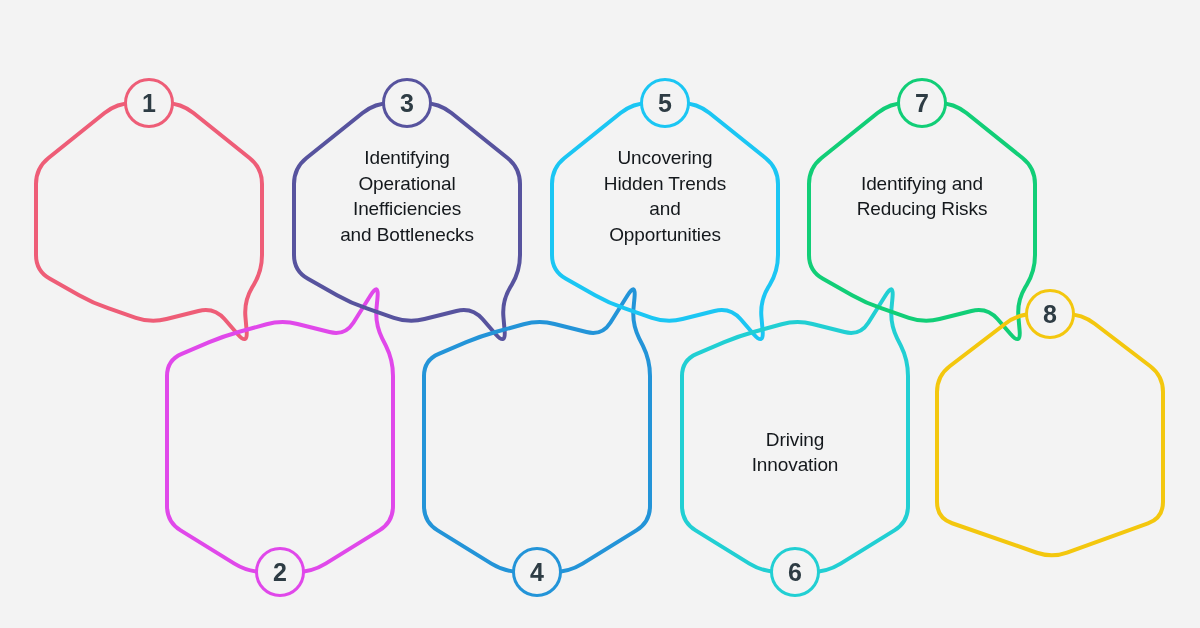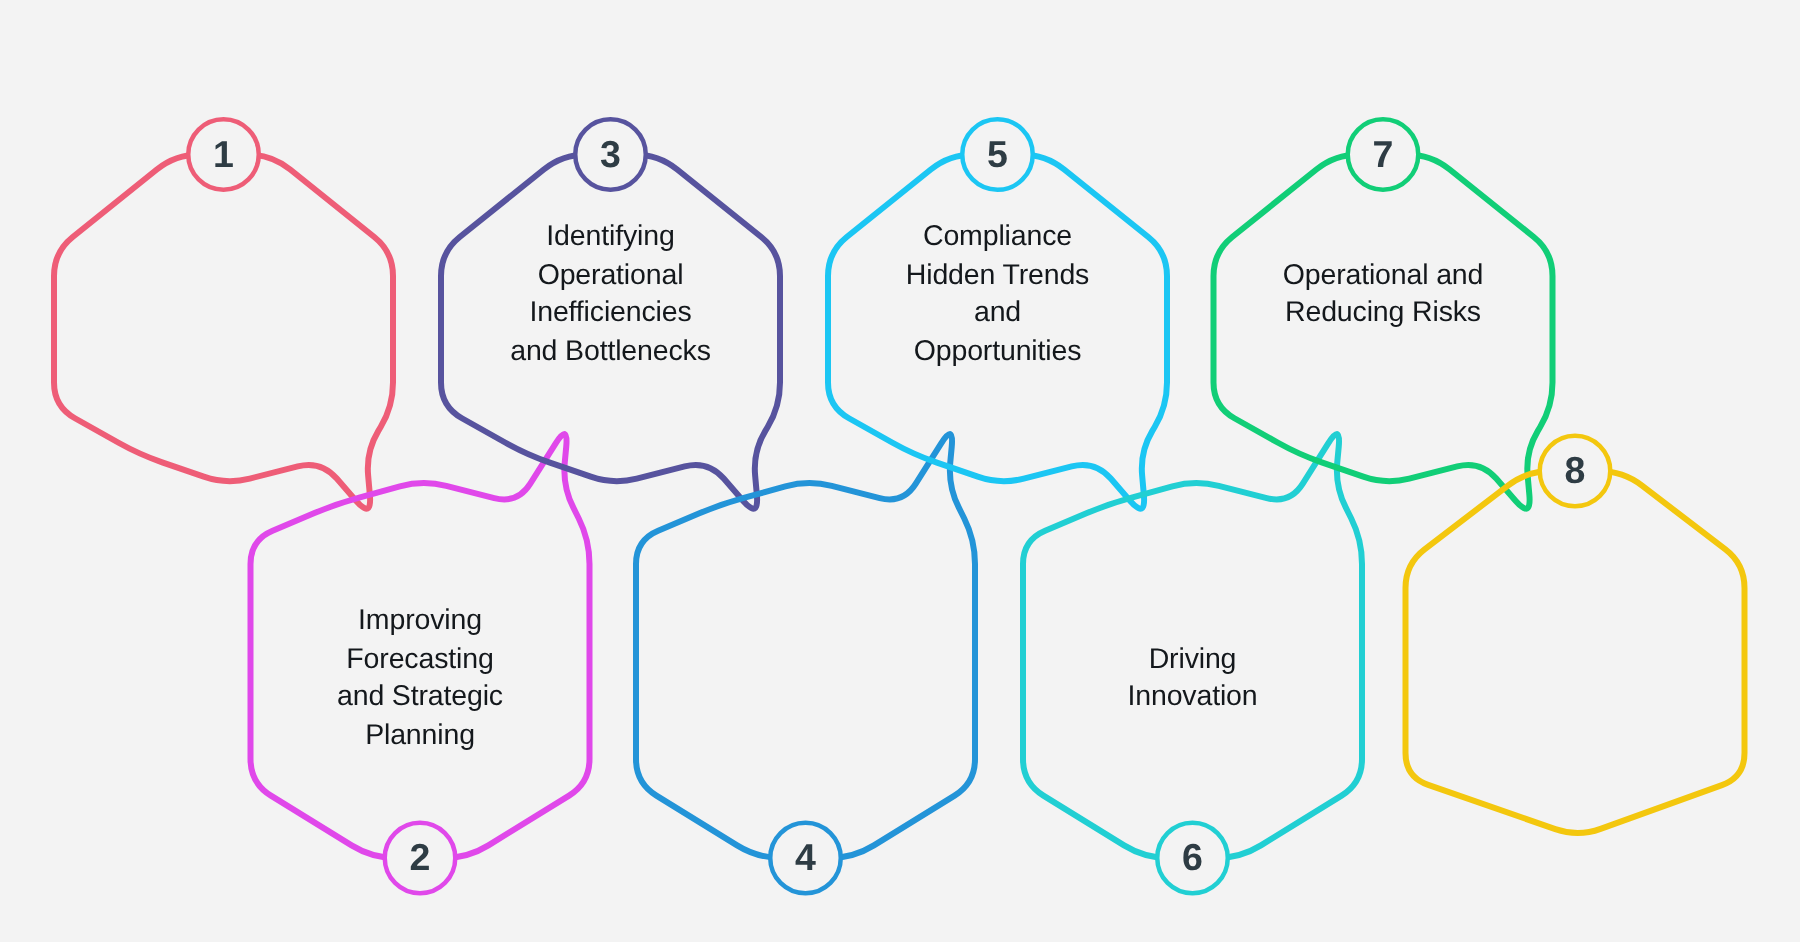--- a/index.html
+++ b/index.html
@@ -66,24 +66,20 @@
     <div class="hex-node" style="left: 24px; top: 48px;">
       <svg class="hex-svg" viewBox="0 0 250 300">
         <path d="M12.00,136.00Q12.00,120.00 24.48,109.99L80.52,65.01Q93.00,55.00 109.00,55.00L141.00,55.00Q157.00,55.00 169.48,65.01L225.52,109.99Q238.00,120.00 238.00,136.00L238.00,207.00Q238.00,223.00 229.77,236.72L228.23,239.28Q220.00,253.00 221.42,268.94L222.58,282.06Q224.00,298.00 213.49,285.94L200.51,271.06Q190.00,259.00 174.49,262.94L142.51,271.06Q127.00,275.00 111.87,269.78L84.13,260.22Q69.00,255.00 55.05,247.17L25.95,230.83Q12.00,223.00 12.00,207.00Z" fill="none" stroke="#ee5d77" stroke-width="4" stroke-linejoin="round" stroke-linecap="round"></path>
       </svg>
       <div class="hex-badge" style="border-color: rgb(238, 93, 119); left: 100px; top: 30px;">1</div>
     </div>
     <div class="hex-node" style="left: 155px; top: 280px;">
       <svg class="hex-svg" viewBox="0 0 250 300">
         <path d="M12.00,96.00Q12.00,80.00 26.75,73.79L54.25,62.21Q69.00,56.00 84.42,51.75L111.58,44.25Q127.00,40.00 142.51,43.94L174.49,52.06Q190.00,56.00 198.53,42.46L215.47,15.54Q224.00,2.00 222.48,17.93L221.52,28.07Q220.00,44.00 227.16,58.31L230.84,65.69Q238.00,80.00 238.00,96.00L238.00,226.00Q238.00,242.00 224.39,250.40L170.61,283.60Q157.00,292.00 141.00,292.00L109.00,292.00Q93.00,292.00 79.39,283.60L25.61,250.40Q12.00,242.00 12.00,226.00Z" fill="none" stroke="#e048ea" stroke-width="4" stroke-linejoin="round" stroke-linecap="round"></path>
       </svg>
-      <div class="hex-label" style="top: 121px;">Improving
-Forecasting
-and Strategic
-Planning</div>
       <div class="hex-badge" style="border-color: rgb(224, 72, 234); left: 100px; top: 267px;">2</div>
     </div>
     <div class="hex-node" style="left: 282px; top: 48px;">
       <svg class="hex-svg" viewBox="0 0 250 300">
         <path d="M12.00,136.00Q12.00,120.00 24.48,109.99L80.52,65.01Q93.00,55.00 109.00,55.00L141.00,55.00Q157.00,55.00 169.48,65.01L225.52,109.99Q238.00,120.00 238.00,136.00L238.00,207.00Q238.00,223.00 229.77,236.72L228.23,239.28Q220.00,253.00 221.42,268.94L222.58,282.06Q224.00,298.00 213.49,285.94L200.51,271.06Q190.00,259.00 174.49,262.94L142.51,271.06Q127.00,275.00 111.87,269.78L84.13,260.22Q69.00,255.00 55.05,247.17L25.95,230.83Q12.00,223.00 12.00,207.00Z" fill="none" stroke="#57539e" stroke-width="4" stroke-linejoin="round" stroke-linecap="round"></path>
       </svg>
       <div class="hex-label" style="top: 97px;">Identifying
 Operational
 Inefficiencies
 and Bottlenecks</div>
@@ -92,39 +88,39 @@
     <div class="hex-node" style="left: 412px; top: 280px;">
       <svg class="hex-svg" viewBox="0 0 250 300">
         <path d="M12.00,96.00Q12.00,80.00 26.75,73.79L54.25,62.21Q69.00,56.00 84.42,51.75L111.58,44.25Q127.00,40.00 142.51,43.94L174.49,52.06Q190.00,56.00 198.53,42.46L215.47,15.54Q224.00,2.00 222.48,17.93L221.52,28.07Q220.00,44.00 227.16,58.31L230.84,65.69Q238.00,80.00 238.00,96.00L238.00,226.00Q238.00,242.00 224.39,250.40L170.61,283.60Q157.00,292.00 141.00,292.00L109.00,292.00Q93.00,292.00 79.39,283.60L25.61,250.40Q12.00,242.00 12.00,226.00Z" fill="none" stroke="#2394d8" stroke-width="4" stroke-linejoin="round" stroke-linecap="round"></path>
       </svg>
       <div class="hex-badge" style="border-color: rgb(35, 148, 216); left: 100px; top: 267px;">4</div>
     </div>
     <div class="hex-node" style="left: 540px; top: 48px;">
       <svg class="hex-svg" viewBox="0 0 250 300">
         <path d="M12.00,136.00Q12.00,120.00 24.48,109.99L80.52,65.01Q93.00,55.00 109.00,55.00L141.00,55.00Q157.00,55.00 169.48,65.01L225.52,109.99Q238.00,120.00 238.00,136.00L238.00,207.00Q238.00,223.00 229.77,236.72L228.23,239.28Q220.00,253.00 221.42,268.94L222.58,282.06Q224.00,298.00 213.49,285.94L200.51,271.06Q190.00,259.00 174.49,262.94L142.51,271.06Q127.00,275.00 111.87,269.78L84.13,260.22Q69.00,255.00 55.05,247.17L25.95,230.83Q12.00,223.00 12.00,207.00Z" fill="none" stroke="#1bc6f3" stroke-width="4" stroke-linejoin="round" stroke-linecap="round"></path>
       </svg>
-      <div class="hex-label" style="top: 97px;">Compliance
+      <div class="hex-label" style="top: 97px;">Uncovering
 Hidden Trends
 and
 Opportunities</div>
       <div class="hex-badge" style="border-color: rgb(27, 198, 243); left: 100px; top: 30px;">5</div>
     </div>
     <div class="hex-node" style="left: 670px; top: 280px;">
       <svg class="hex-svg" viewBox="0 0 250 300">
         <path d="M12.00,96.00Q12.00,80.00 26.75,73.79L54.25,62.21Q69.00,56.00 84.42,51.75L111.58,44.25Q127.00,40.00 142.51,43.94L174.49,52.06Q190.00,56.00 198.53,42.46L215.47,15.54Q224.00,2.00 222.48,17.93L221.52,28.07Q220.00,44.00 227.16,58.31L230.84,65.69Q238.00,80.00 238.00,96.00L238.00,226.00Q238.00,242.00 224.39,250.40L170.61,283.60Q157.00,292.00 141.00,292.00L109.00,292.00Q93.00,292.00 79.39,283.60L25.61,250.40Q12.00,242.00 12.00,226.00Z" fill="none" stroke="#21cfd3" stroke-width="4" stroke-linejoin="round" stroke-linecap="round"></path>
       </svg>
       <div class="hex-label" style="top: 146.5px;">Driving
 Innovation</div>
       <div class="hex-badge" style="border-color: rgb(33, 207, 211); left: 100px; top: 267px;">6</div>
     </div>
     <div class="hex-node" style="left: 797px; top: 48px;">
       <svg class="hex-svg" viewBox="0 0 250 300">
         <path d="M12.00,136.00Q12.00,120.00 24.48,109.99L80.52,65.01Q93.00,55.00 109.00,55.00L141.00,55.00Q157.00,55.00 169.48,65.01L225.52,109.99Q238.00,120.00 238.00,136.00L238.00,207.00Q238.00,223.00 229.77,236.72L228.23,239.28Q220.00,253.00 221.42,268.94L222.58,282.06Q224.00,298.00 213.49,285.94L200.51,271.06Q190.00,259.00 174.49,262.94L142.51,271.06Q127.00,275.00 111.87,269.78L84.13,260.22Q69.00,255.00 55.05,247.17L25.95,230.83Q12.00,223.00 12.00,207.00Z" fill="none" stroke="#11ce77" stroke-width="4" stroke-linejoin="round" stroke-linecap="round"></path>
       </svg>
-      <div class="hex-label" style="top: 122.5px;">Operational and
+      <div class="hex-label" style="top: 122.5px;">Identifying and
 Reducing Risks</div>
       <div class="hex-badge" style="border-color: rgb(17, 206, 119); left: 100px; top: 30px;">7</div>
     </div>
     <div class="hex-node" style="left: 925px; top: 280px;">
       <svg class="hex-svg" viewBox="0 0 250 300">
         <path d="M12.00,112.00Q12.00,96.00 24.71,86.27L80.29,43.73Q93.00,34.00 109.00,34.00L141.00,34.00Q157.00,34.00 169.71,43.73L225.29,86.27Q238.00,96.00 238.00,112.00L238.00,222.00Q238.00,238.00 222.95,243.42L142.05,272.58Q127.00,278.00 111.89,272.74L27.11,243.26Q12.00,238.00 12.00,222.00Z" fill="none" stroke="#f3c70e" stroke-width="4" stroke-linejoin="round" stroke-linecap="round"></path>
       </svg>
       <div class="hex-badge" style="border-color: rgb(243, 199, 14); left: 100px; top: 9px;">8</div>
     </div>
   </div>

